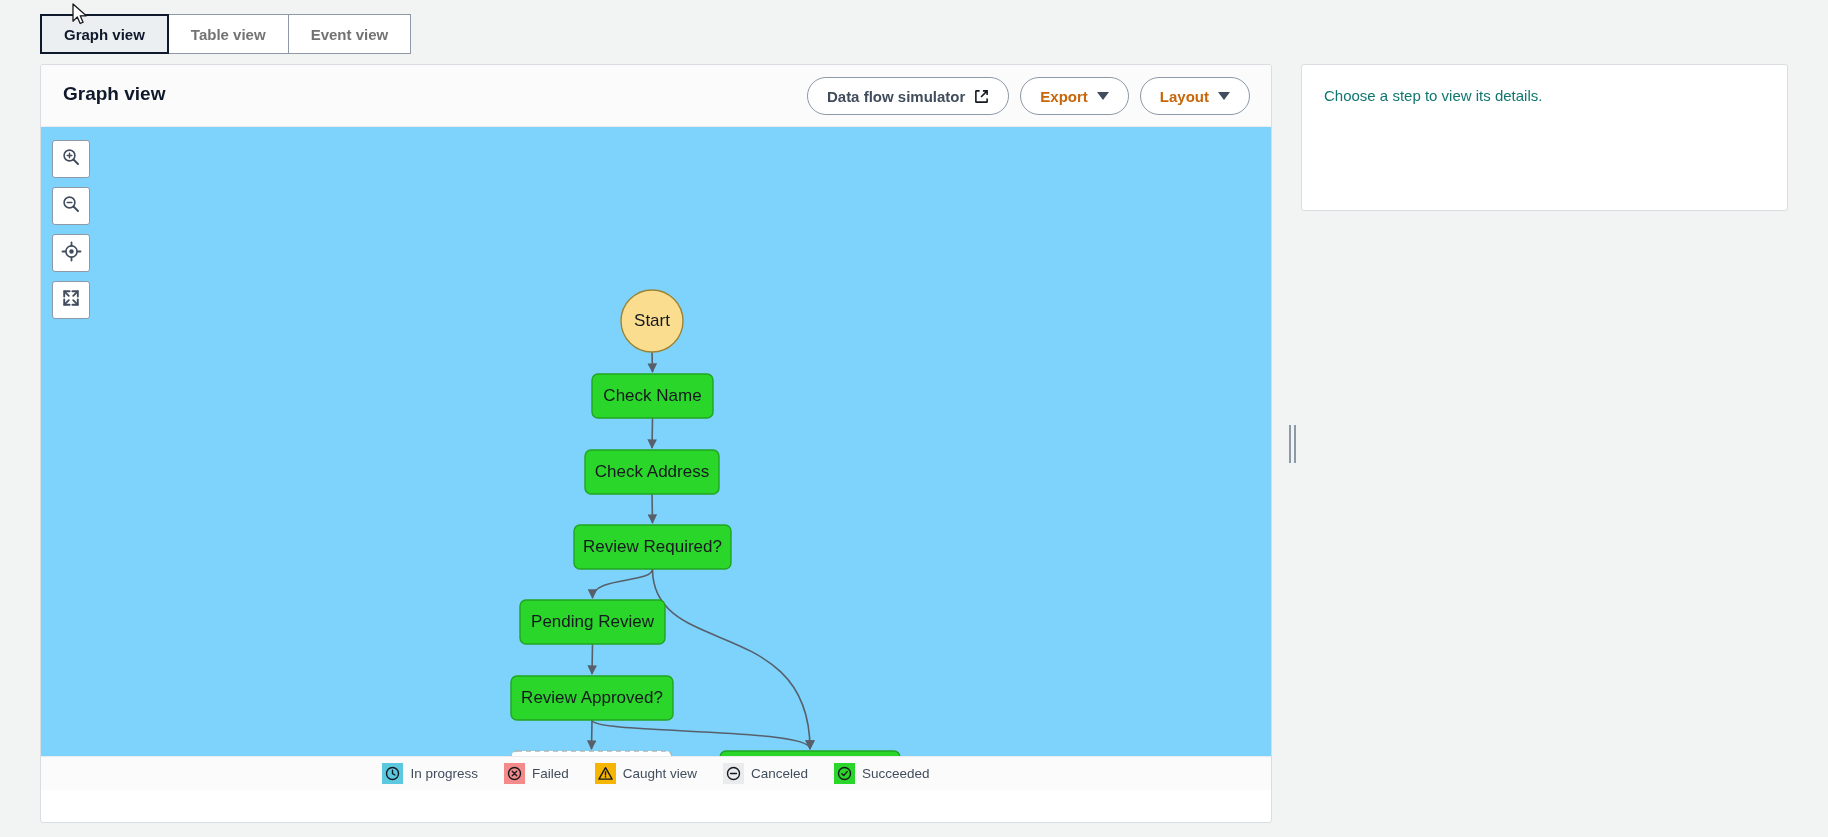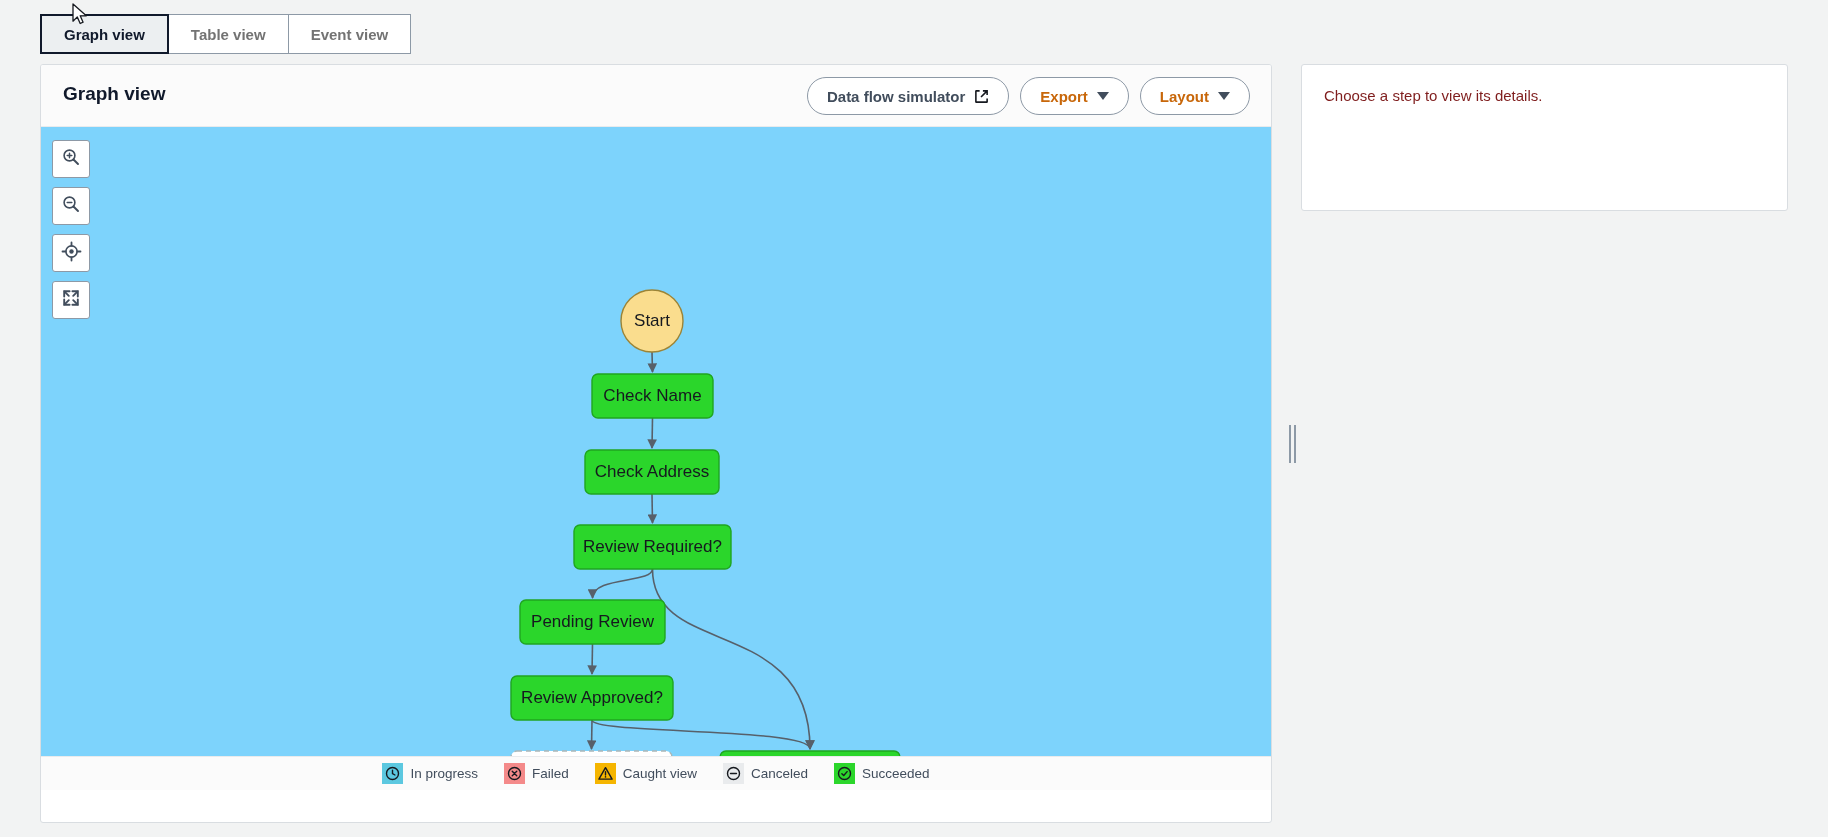--- a/index.html
+++ b/index.html
@@ -180,21 +180,21 @@
   }
   .detail-title {
     margin-left: 22px;
     font-size: 19px;
     font-weight: 700;
     color: #10192b;
   }
   .detail-body {
     padding: 22px;
     font-size: 15px;
-    color: #7f1d1d;
+    color: #0f766e;
   }
 
   
   .cursor { position: absolute; left: 72px; top: 3px; z-index: 40; pointer-events: none; }
 </style>
 </head>
 <body>
 
 <div class="tabbar">
   <div class="tab active">Graph view</div>

